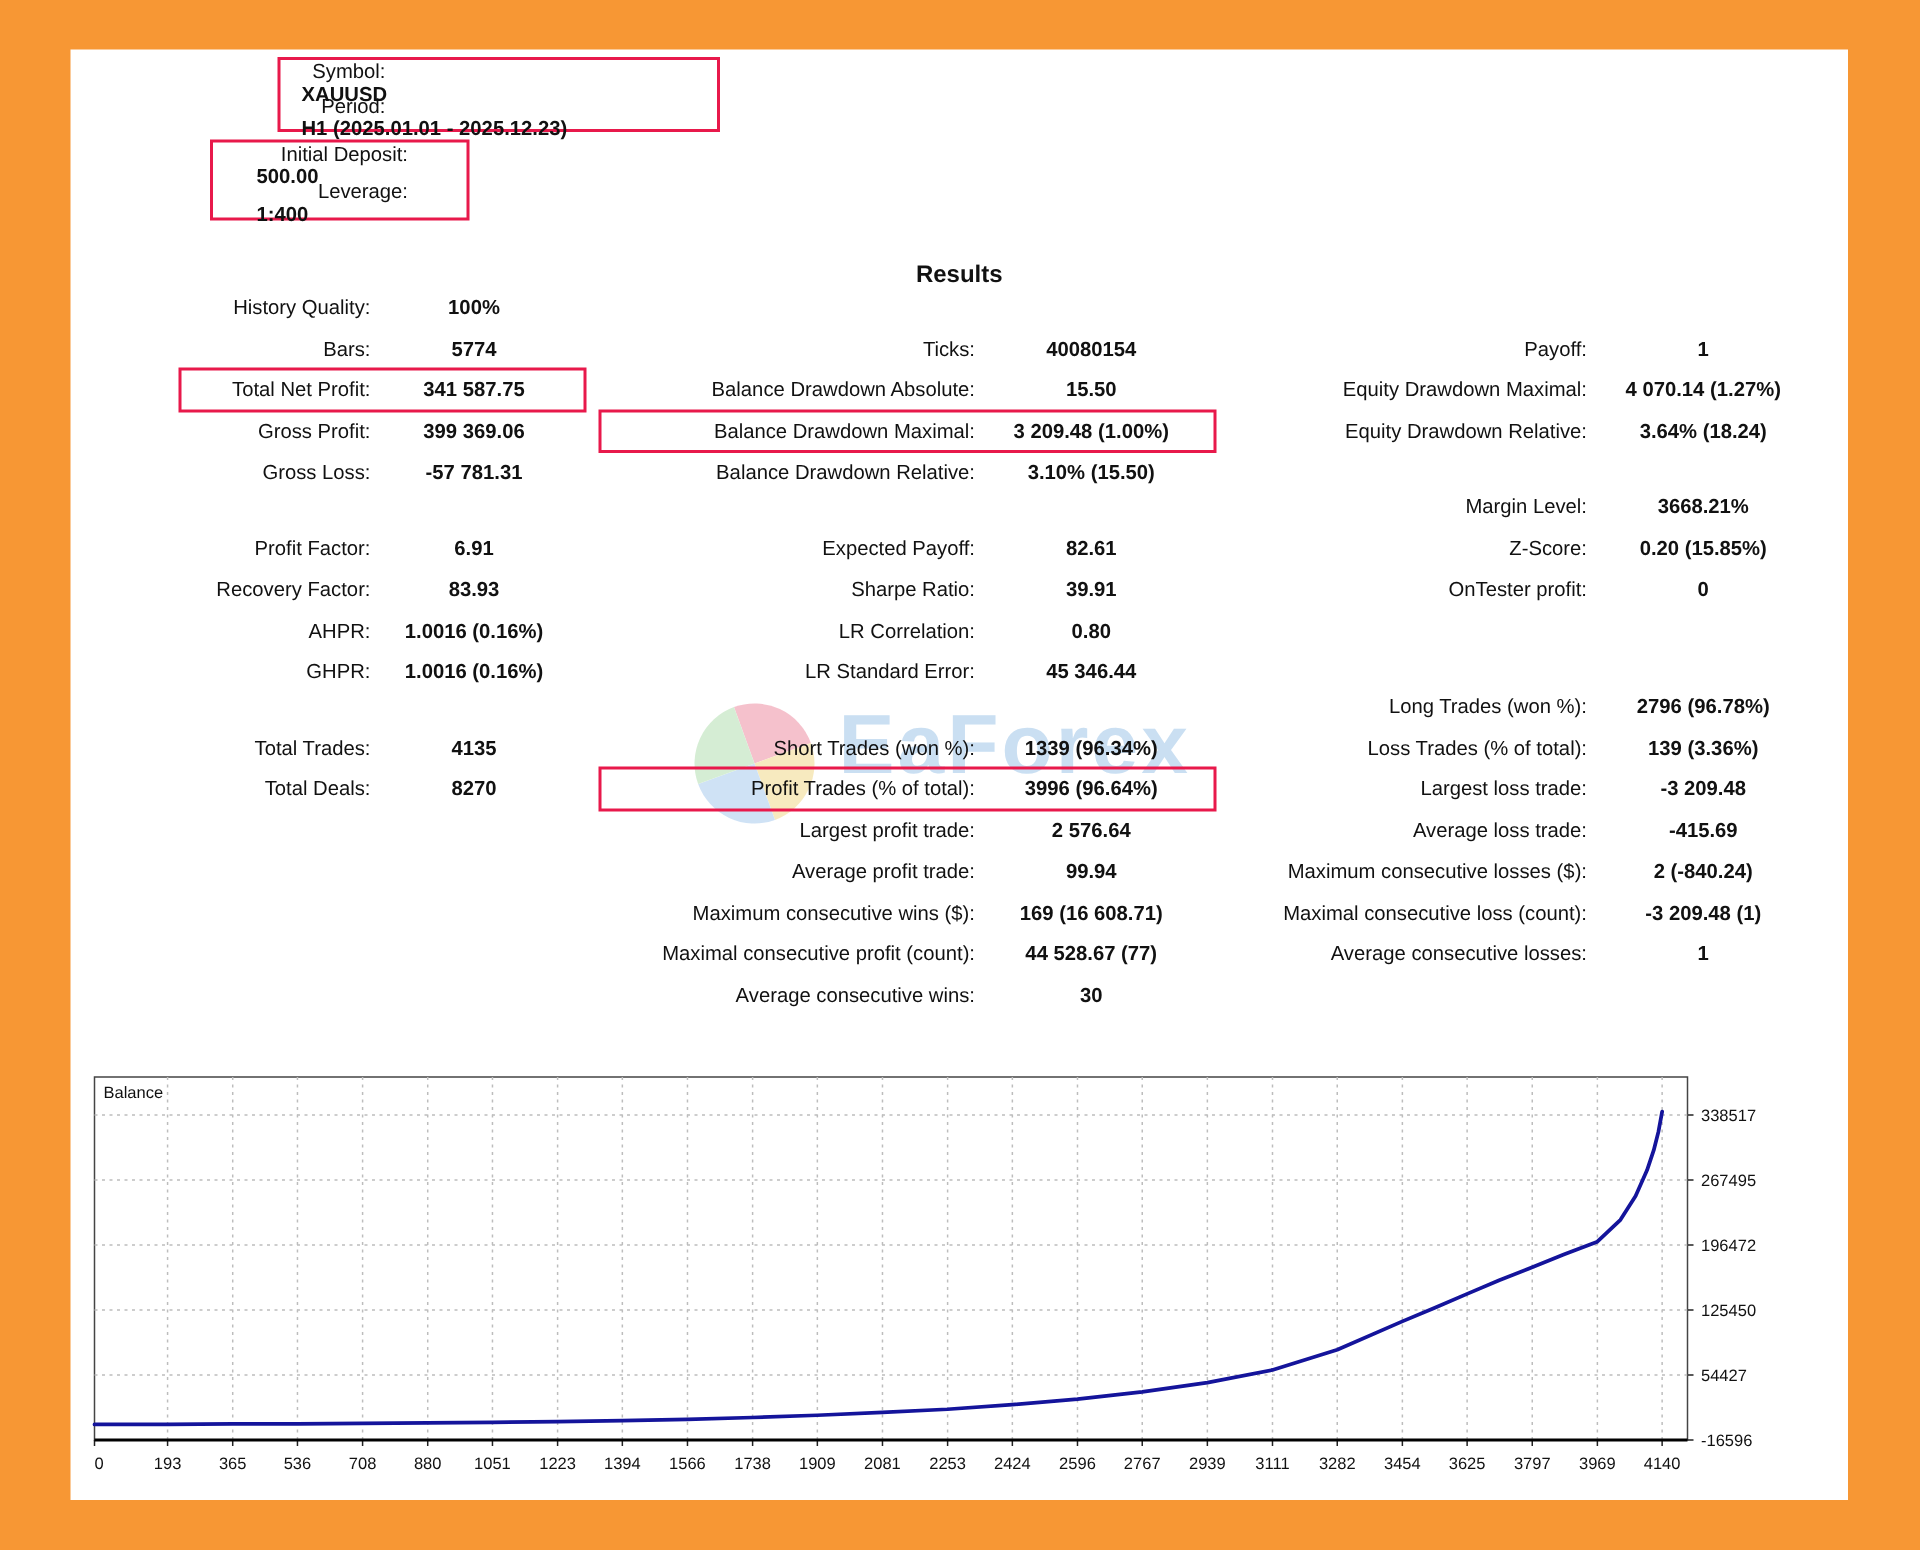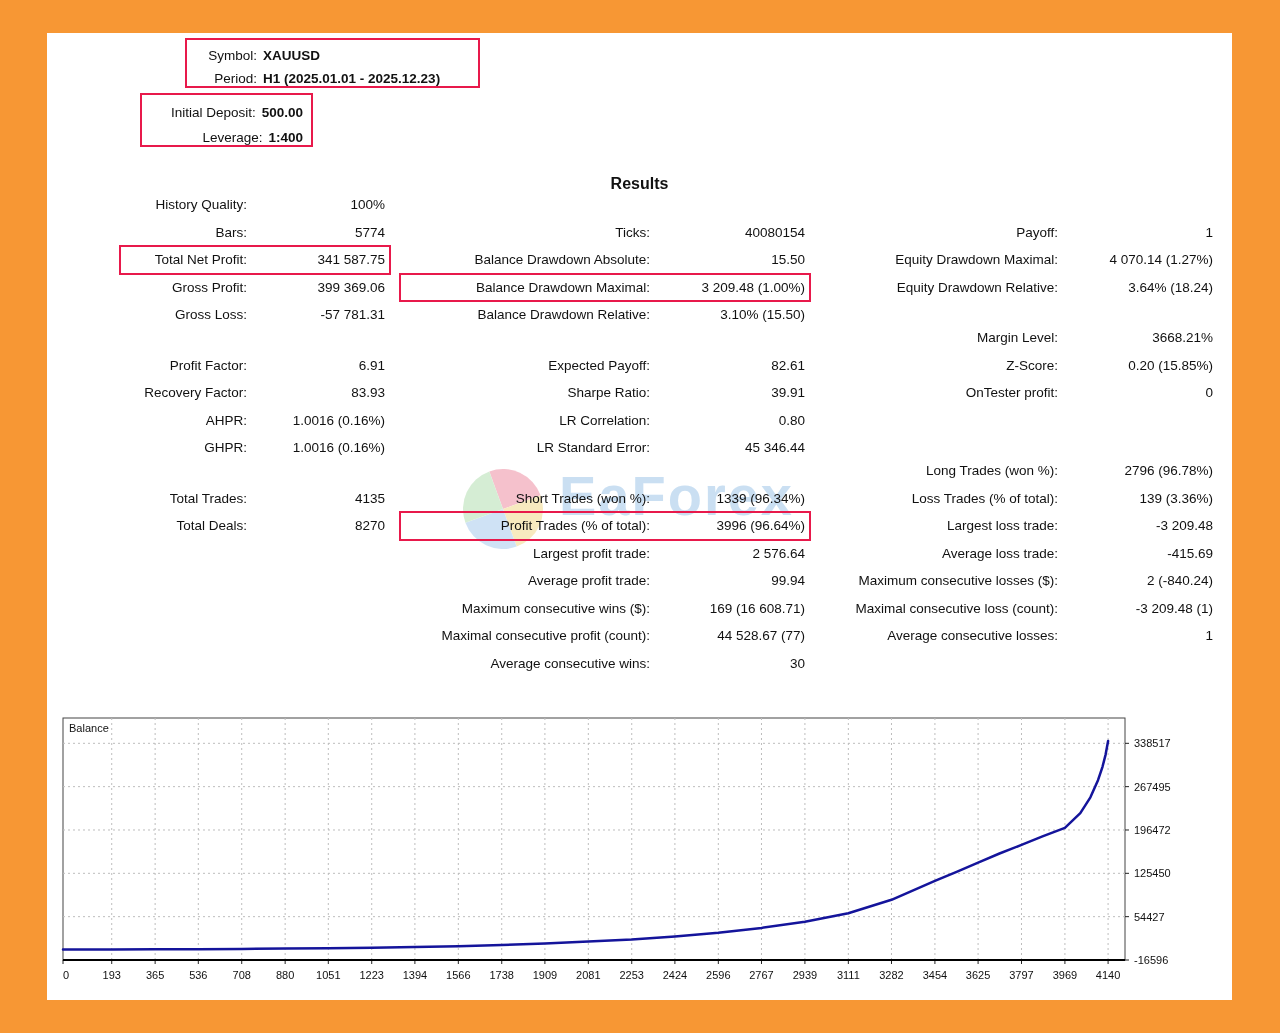--- a/index.html
+++ b/index.html
@@ -16,21 +16,21 @@
     background:#ffffff;
   }
   
   .hbox{
     position:absolute;
     border:2px solid #E8194B;
     background:#fff;
     box-sizing:border-box;
     font-size:13.5px;
   }
-  .hbox .hrow{display:flex;align-items:flex-end;padding:0 8px;}
+  .hbox .hrow{display:flex;align-items:flex-start;padding:0 8px;flex-direction:column;}
   .hbox .hlabel{text-align:right;white-space:nowrap;}
   .hbox .hvalue{font-weight:700;margin-left:6px;white-space:nowrap;}
   #box-symbol{left:138px;top:5px;width:295px;height:50px;}
   #box-symbol .hrow{height:23px;}
   #box-symbol .hlabel{width:62px;}
   #box-deposit{left:93px;top:60px;width:173px;height:54px;padding-left:15px;}
   #box-deposit .hrow{height:25px;}
   #box-deposit .hlabel{width:107px;}
   
   .results-title{
@@ -41,21 +41,21 @@
   .stat-col{position:absolute;top:158px;z-index:1;}
   #col1{left:80px;width:258px;}
   #col2{left:360px;width:398px;}
   #col3{left:768px;width:398px;}
   .stat-row{
     display:flex;align-items:center;height:27.5px;font-size:13.5px;
     white-space:nowrap;
   }
   .stat-row.spacer{height:23px;}
   .s-label{flex:1;text-align:right;}
-  .s-value{font-weight:400;text-align:right;}
+  .s-value{font-weight:700;text-align:center;}
   #col1 .s-value{width:138px;}
   #col2 .s-value{width:155px;}
   #col3 .s-value{width:155px;}
   .boxed{position:relative;}
   .boxed::after{
     content:"";position:absolute;top:-1px;bottom:-1px;left:-8px;right:-6px;
     border:2px solid #E8194B;pointer-events:none;
   }
   
   .watermark{

